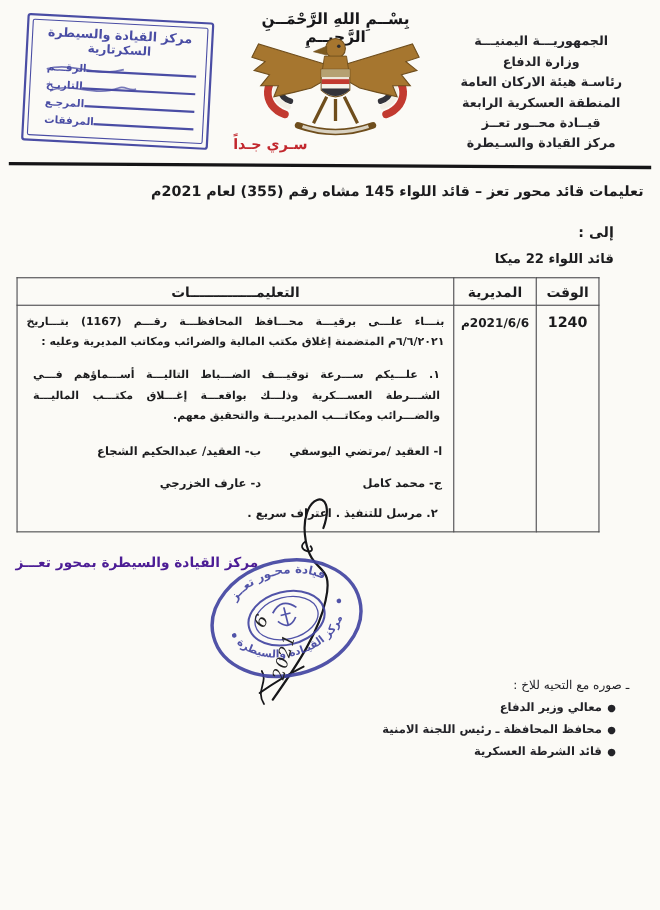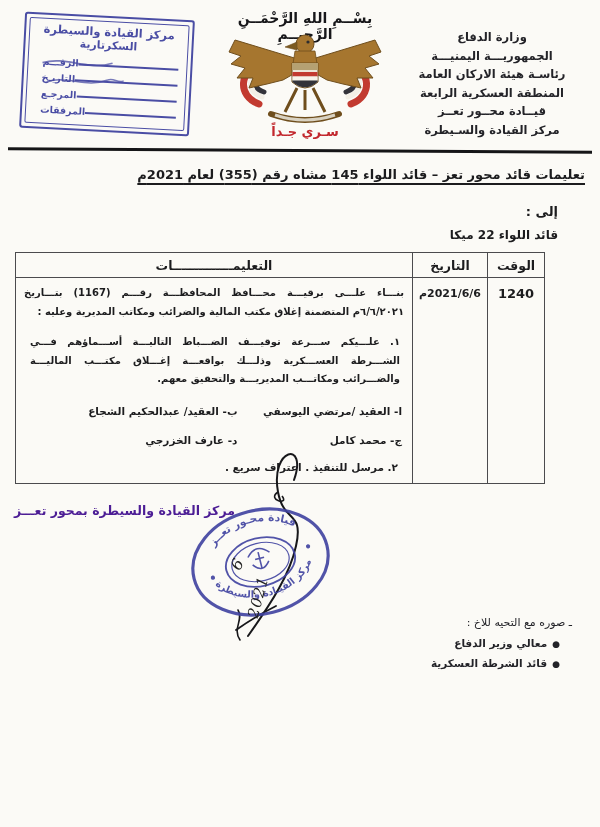--- a/index.html
+++ b/index.html
@@ -27,35 +27,35 @@
   .sec-row .lbl{white-space:nowrap;margin-left:6px;}
   .sec-row .ln{flex:1;border-bottom:2px solid #3c3f9e;margin-bottom:3px;}
   .sec-scribble{position:absolute;left:6px;top:34px;width:120px;height:52px;}
   
   .bismillah{
     position:absolute;left:212px;top:10px;width:186px;text-align:center;
     font-size:14px;font-weight:bold;color:#17171a;letter-spacing:.5px;
   }
   .emblem{position:absolute;left:222px;top:30px;width:166px;height:96px;}
   .secret{
-    position:absolute;left:212px;top:124px;width:186px;text-align:center;
+    position:absolute;left:212px;top:124px;width:186px;
     color:#c2272d;font-size:13px;font-weight:bold;letter-spacing:1px;
   }
   
   .letterhead{
     position:absolute;right:14px;top:28px;width:188px;
     direction:rtl;text-align:center;font-weight:bold;
     font-size:11.5px;line-height:18.5px;color:#232328;
   }
   
   .rule{position:absolute;left:8px;top:149px;width:584px;height:3px;background:#151517;transform:rotate(.35deg);}
   .doc-title{
     position:absolute;left:15px;right:15px;top:167px;direction:rtl;text-align:right;
     font-size:13px;font-weight:bold;
-    text-decoration:underline;text-underline-offset:4px;text-decoration-thickness:1.5px;
+    text-underline-offset:4px;text-decoration-thickness:1.5px;
   }
   .to-label{position:absolute;right:42px;top:204px;direction:rtl;font-size:13px;font-weight:bold;}
   .recipient{position:absolute;right:42px;top:228px;direction:rtl;font-size:12px;font-weight:bold;}
   
   .doc-table{
     position:absolute;left:15px;top:252px;width:530px;direction:rtl;
     border-collapse:collapse;table-layout:fixed;
   }
   .doc-table th,.doc-table td{border:1.5px solid #4b4b4e;}
   .doc-table th{font-size:12.5px;font-weight:bold;height:24px;text-align:center;padding:0;}
@@ -141,40 +141,40 @@
     <rect x="67.5" y="46.5" width="25" height="4" fill="#f6f2e9"></rect>
     <path d="M67.5,50.5 H92.5 V52 Q80,62.5 67.5,52 Z" fill="#33333a"></path>
     <path d="M72,58 L60,82 M88,58 L100,82 M80,60 L80,80" stroke="#6f4e1d" stroke-width="3" fill="none"></path>
     <path d="M46,84 Q80,96 114,84" stroke="#6f4e1d" stroke-width="6" fill="none" stroke-linecap="round"></path>
     <path d="M50,85 Q80,95 110,85" stroke="#d9d2c2" stroke-width="3" fill="none"></path>
   </svg>
 
   <div class="secret">سـري جـداً</div>
 
   <div class="letterhead">
+    <div>الجمهوريـــة اليمنيـــة</div>
     <div>وزارة الدفاع</div>
-    <div>الجمهوريـــة اليمنيـــة</div>
     <div>رئاسـة هيئة الاركان العامة</div>
     <div>المنطقة العسكرية الرابعة</div>
     <div>قيــادة محــور تعــز</div>
     <div>مركز القيادة والسـيطرة</div>
   </div>
 
   <div class="rule"></div>
 
   <div class="doc-title">تعليمات قائد محور تعز – قائد اللواء 145 مشاه رقم (355) لعام 2021م</div>
 
   <div class="to-label">إلى :</div>
   <div class="recipient">قائد اللواء 22 ميكا</div>
 
   <table class="doc-table">
     <tbody>
         <tr>
       <th class="col-time">الوقت</th>
-      <th class="col-date">التاريخ</th>
+      <th class="col-date">المديرية</th>
       <th>التعليمــــــــــــــات</th>
     </tr>
     <tr>
       <td class="cell-time">1240</td>
       <td class="cell-date">2021/6/6م</td>
       <td class="cell-instr">
         <p class="intro">بنـــاء علـــى برقيـــة محـــافظ المحافظـــة رقـــم (1167) بتـــاريخ ٦/٦/٢٠٢١م المتضمنة إغلاق مكتب المالية والضرائب ومكاتب المديرية وعليه :</p>
         <p class="item1">١. علـــيكم ســـرعة توقيـــف الضـــباط التاليـــة أســـماؤهم فـــي الشـــرطة العســـكرية وذلـــك بواقعـــة إغـــلاق مكتـــب الماليـــة والضـــرائب ومكاتـــب المديريـــة والتحقيق معهم.</p>
         <div class="names">
           <div class="nm">ا- العقيد /مرتضي اليوسفي</div>
@@ -217,16 +217,17 @@
       </text>
     </g>
   </svg>
 
   <div class="hand-month">6</div>
   <div class="hand-year">2021</div>
 
   <div class="footer">
     <div class="copy-note">ـ صوره مع التحيه للاخ :</div>
     <div class="copy-item"><span class="bullet">●</span><span>معالي وزير الدفاع</span></div>
+    <div class="copy-item"><span class="bullet">●</span><span>محافظ المحافظة ـ رئيس اللجنة الامنية</span></div>
     <div class="copy-item"><span class="bullet">●</span><span>قائد الشرطة العسكرية</span></div>
   </div>
 
 </div>
 
 </body></html>

